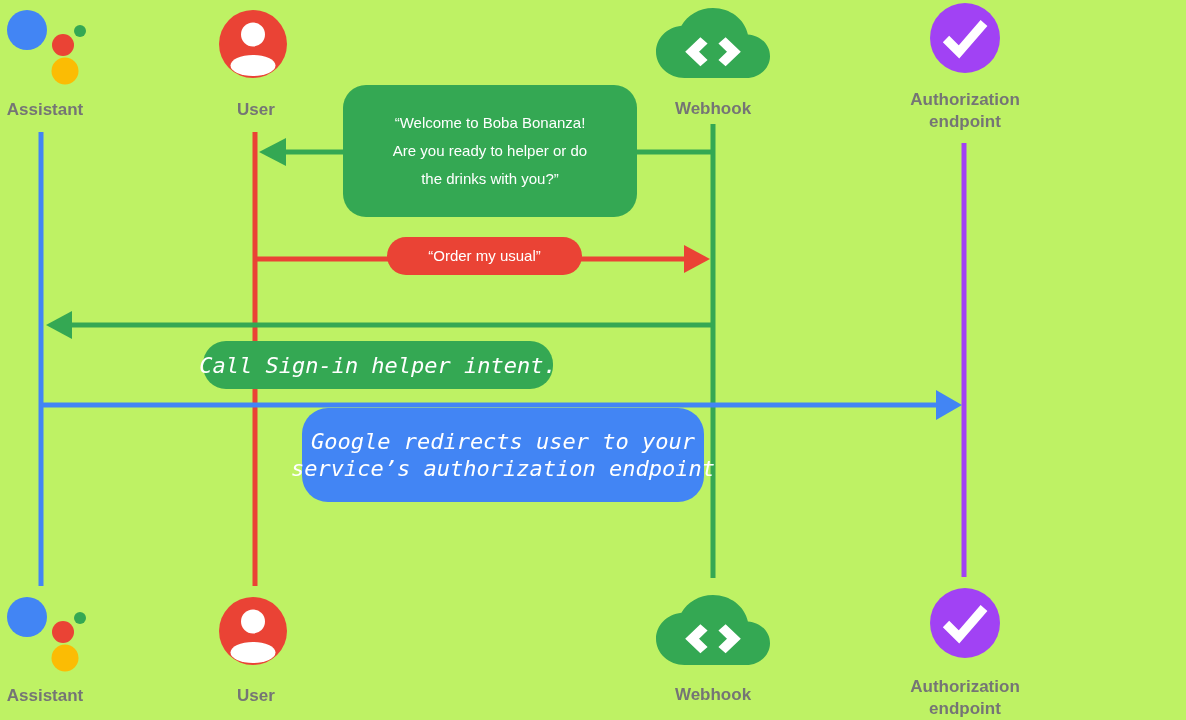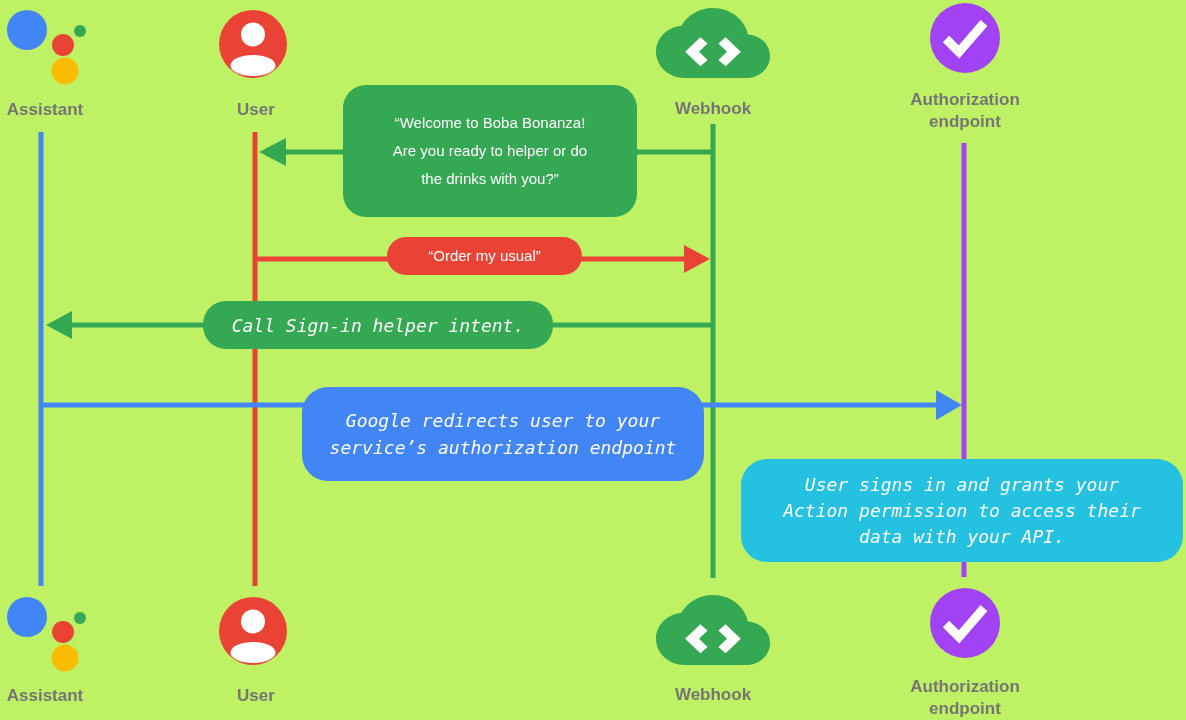--- a/index.html
+++ b/index.html
@@ -14,21 +14,21 @@
     font-size:17px;font-weight:700;text-align:center;white-space:nowrap;
     transform:translateX(-50%);line-height:22px;
   }
   .msg{
     position:absolute;z-index:3;color:var(--text_white);
     display:flex;flex-direction:column;justify-content:center;align-items:center;
     text-align:center;border-radius:23px;
   }
   .msg .ln{white-space:nowrap;}
   .sans{font-size:15px;line-height:28px;}
-  .mono{font-family:"DejaVu Sans Mono",monospace;font-style:italic;font-size:18px;line-height:27px;}
+  .mono{font-family:"DejaVu Sans Mono",monospace;font-style:italic;font-size:22px;line-height:27px;margin-top:40px;}
   .bg-green{background:var(--google_green);}
   .bg-red{background:var(--google_red);}
   .bg-blue{background:var(--google_blue);}
   .bg-cyan{background:var(--cyan);}
   .lifeline{stroke-width:5;}
   .arrow-line{stroke-width:5;}
 </style>
 </head>
 <body>
 
@@ -93,30 +93,25 @@
   </div>
 
   <div class="msg sans bg-red" style="left:387px;top:237px;width:195px;height:38px">
     <div class="ln">“Order my usual”</div>
   </div>
 
   <div class="msg mono bg-green" style="left:203px;top:301px;width:350px;height:48px">
     <div class="ln">Call Sign-in helper intent.</div>
   </div>
 
-  <div class="msg mono bg-blue" style="left:302px;top:387px;width:402px;height:94px;border-radius:26px">
+  <div class="msg mono bg-blue" style="left:302px;top:368px;width:402px;height:94px;border-radius:26px">
     <div class="ln">Google redirects user to your</div>
     <div class="ln">service’s authorization endpoint</div>
   </div>
 
-  <div class="msg mono bg-cyan" style="left:741px;top:459px;width:442px;height:103px;border-radius:26px;line-height:26px">
-    <div class="ln">User signs in and grants your</div>
-    <div class="ln">Action permission to access their</div>
-    <div class="ln">data with your API.</div>
-  </div>
 
   <svg class="icon" style="left:0px;top:587px" width="100" height="100">
     <circle cx="27" cy="30" r="20" style="fill:var(--google_blue)"></circle>
     <circle cx="80" cy="31" r="6" style="fill:var(--google_green)"></circle>
     <circle cx="63" cy="45" r="11" style="fill:var(--google_red)"></circle>
     <circle cx="65" cy="71" r="13.5" style="fill:var(--google_yellow)"></circle>
   </svg>
 
   <svg class="icon" style="left:218px;top:596px" width="70" height="70">
     <circle cx="35" cy="35" r="34" style="fill:var(--google_red)"></circle>

